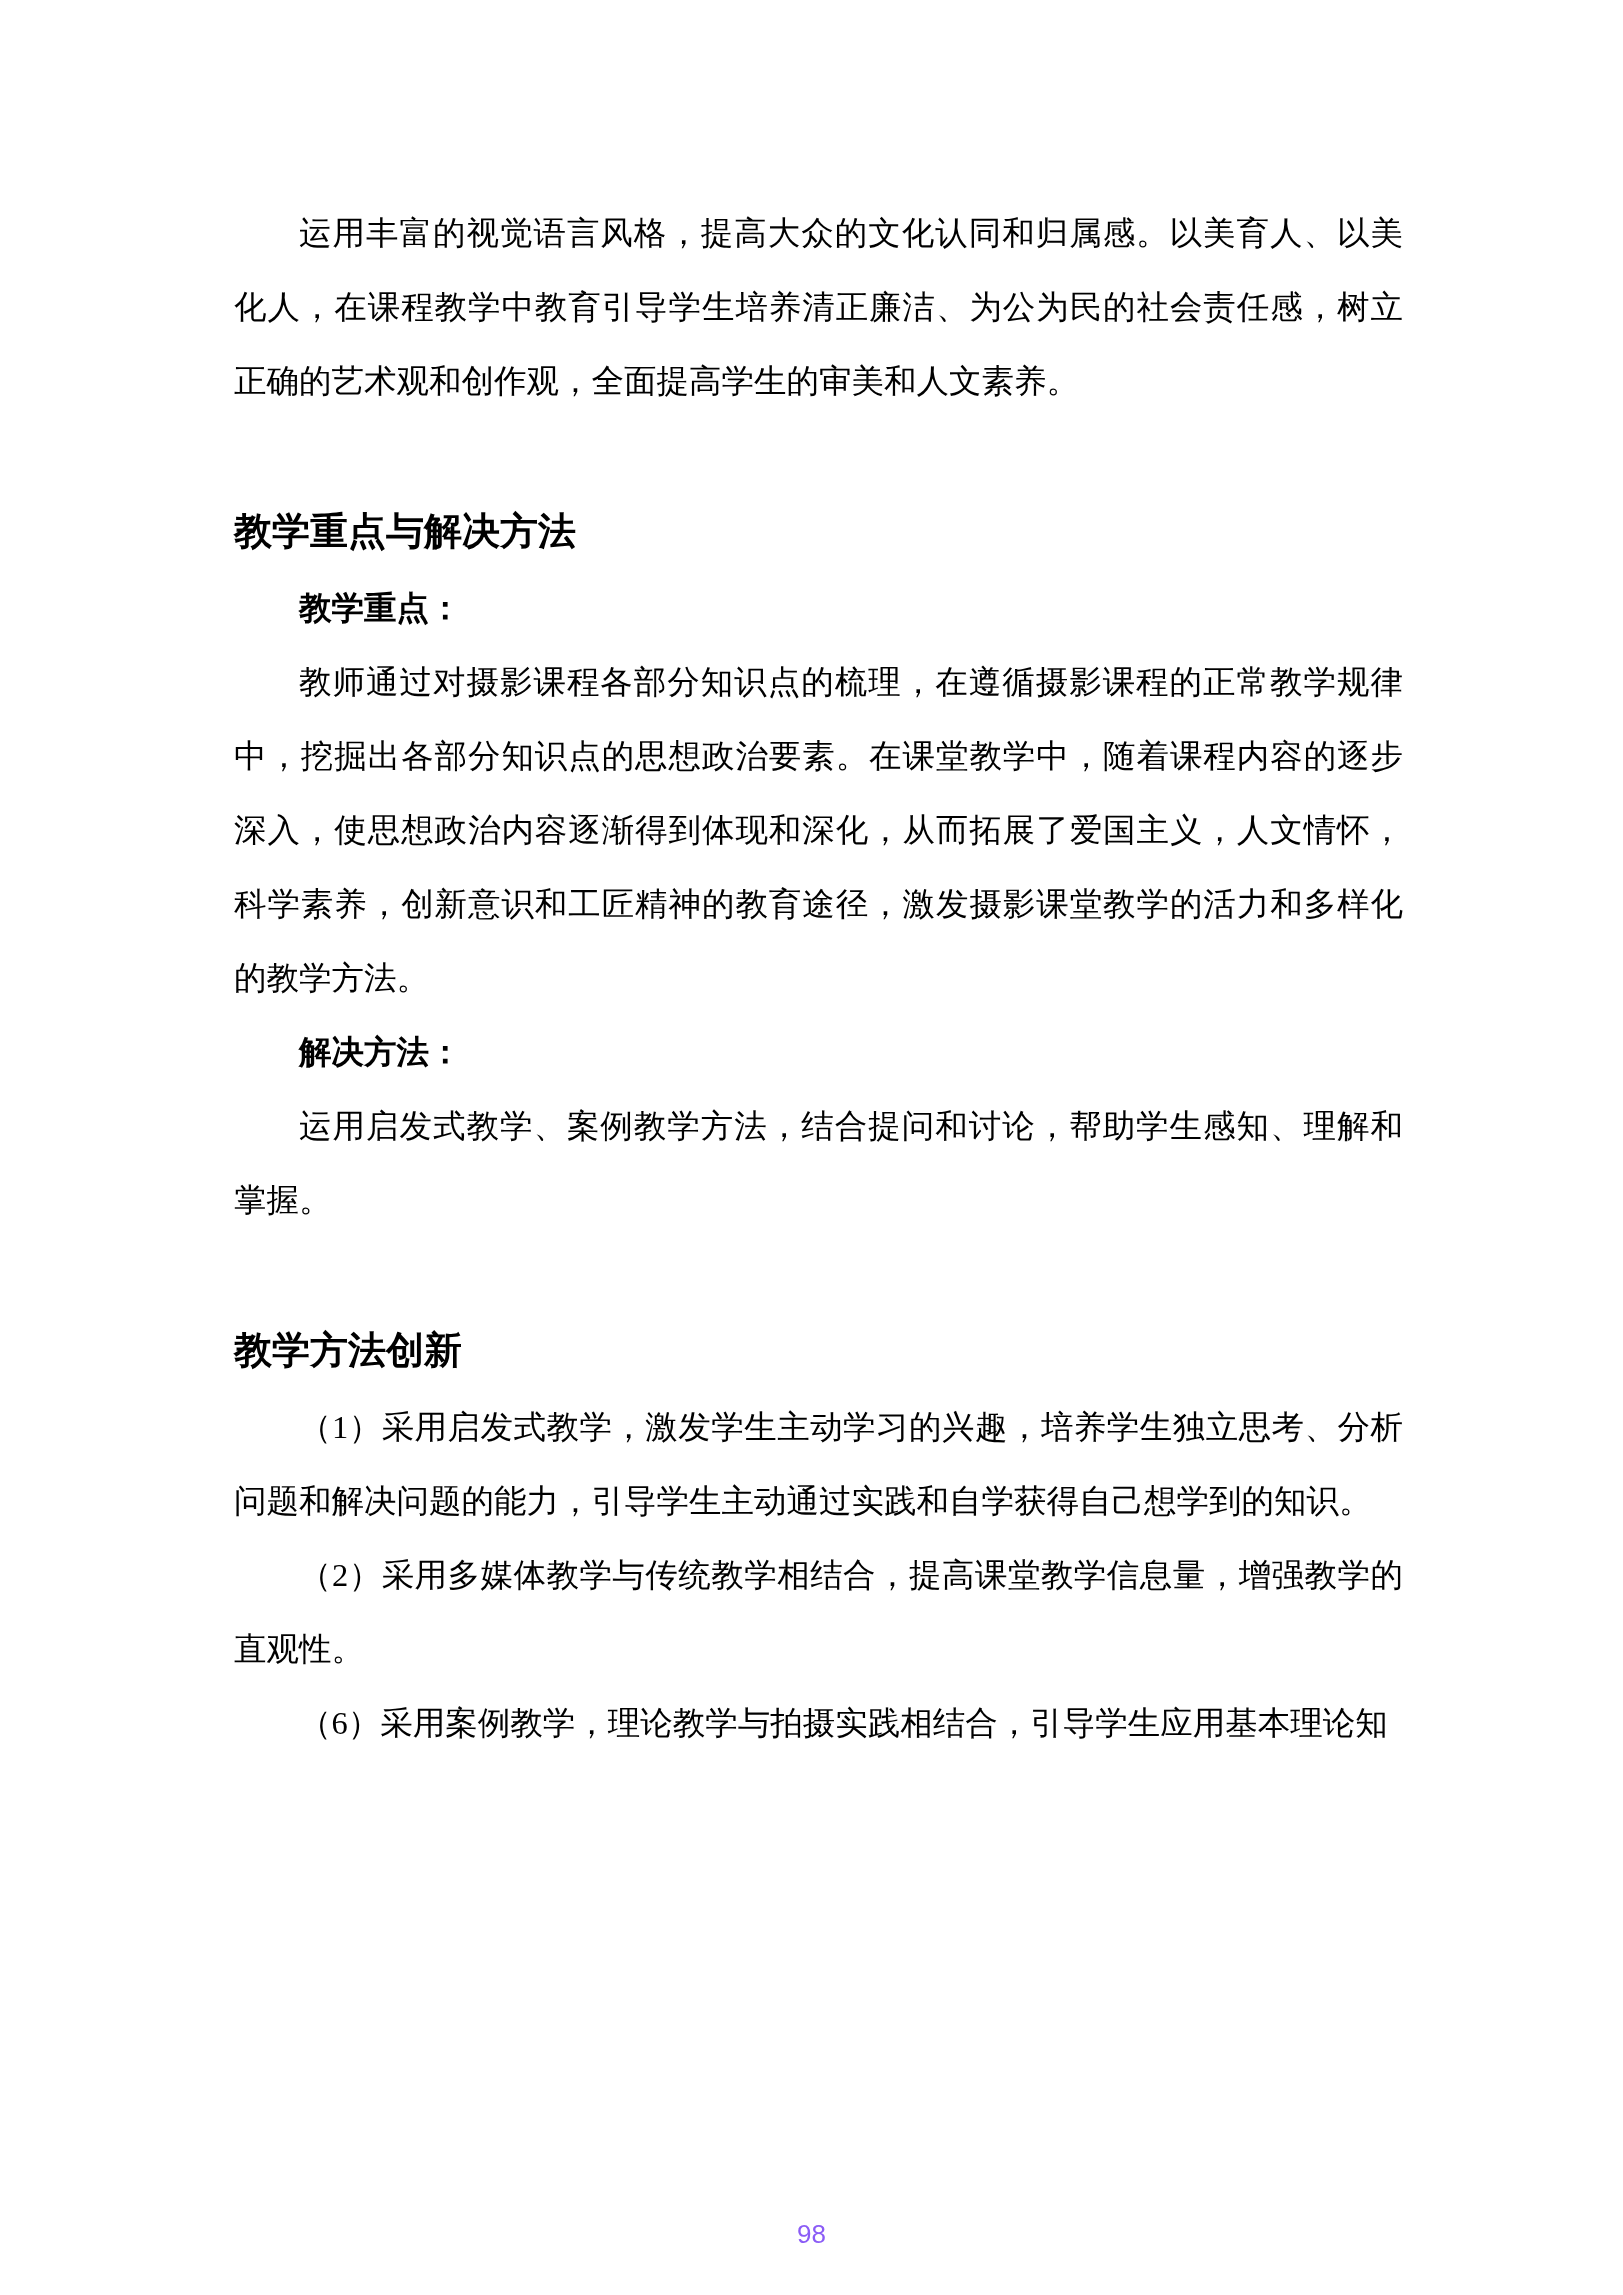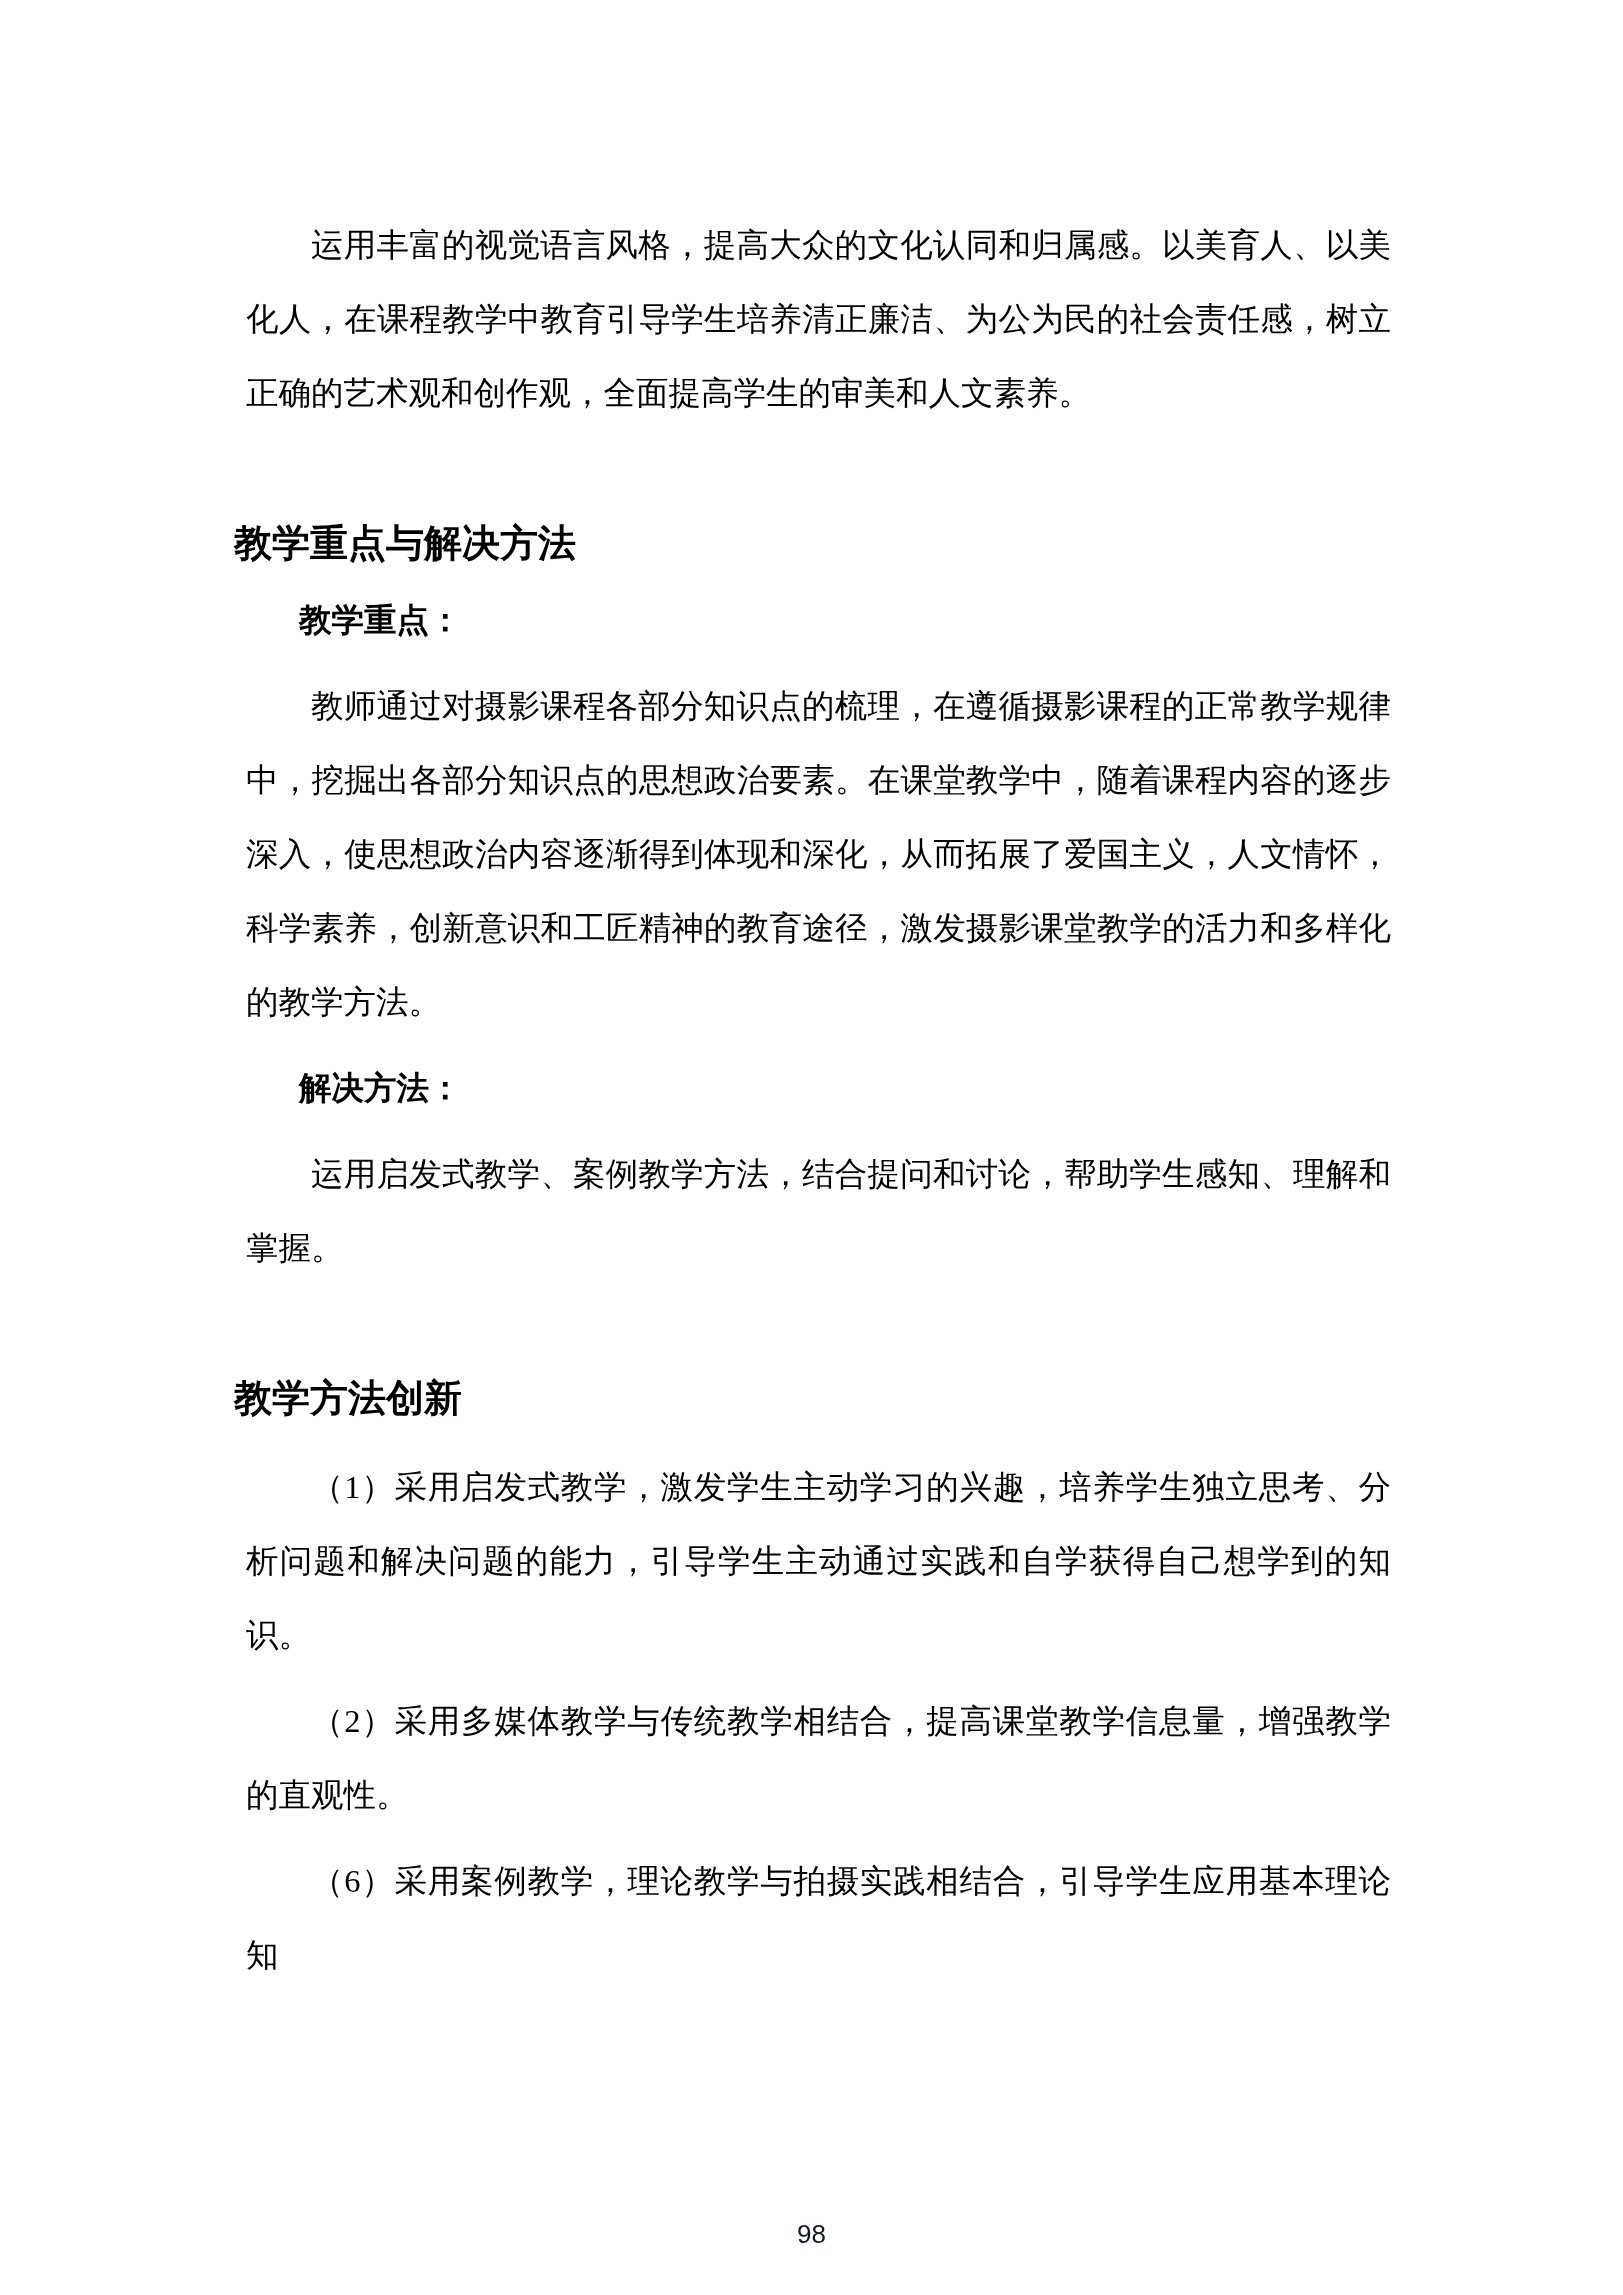--- a/index.html
+++ b/index.html
@@ -18,21 +18,21 @@
   }
   .content {
     position: absolute;
     left: 234px;
     top: 196px;
     width: 1169px;
   }
   .para {
     font-size: 32.5px;
     line-height: 74px;
-    margin: 12px;
+    margin: 0;
     text-align: justify;
     text-justify: inter-ideograph;
     text-indent: 65px;
     font-weight: 400;
     word-break: break-all;
   }
   .label-para {
     font-size: 32.5px;
     line-height: 74px;
     margin: 0;
@@ -47,21 +47,21 @@
     margin: 74px 0 0 0;
   }
   .page-number {
     position: absolute;
     top: 2219px;
     left: 0;
     width: 100%;
     text-align: center;
     font-size: 26px;
     font-family: "Liberation Sans", "DejaVu Sans", sans-serif;
-    color: #0f172a;
+    color: #8b5cf6;
   }
 </style>
 </head>
 <body>
 
 <div class="page">
   <div class="content">
 
     <p class="para">运用丰富的视觉语言风格，提高大众的文化认同和归属感。以美育人、以美化人，在课程教学中教育引导学生培养清正廉洁、为公为民的社会责任感，树立正确的艺术观和创作观，全面提高学生的审美和人文素养。</p>
 

